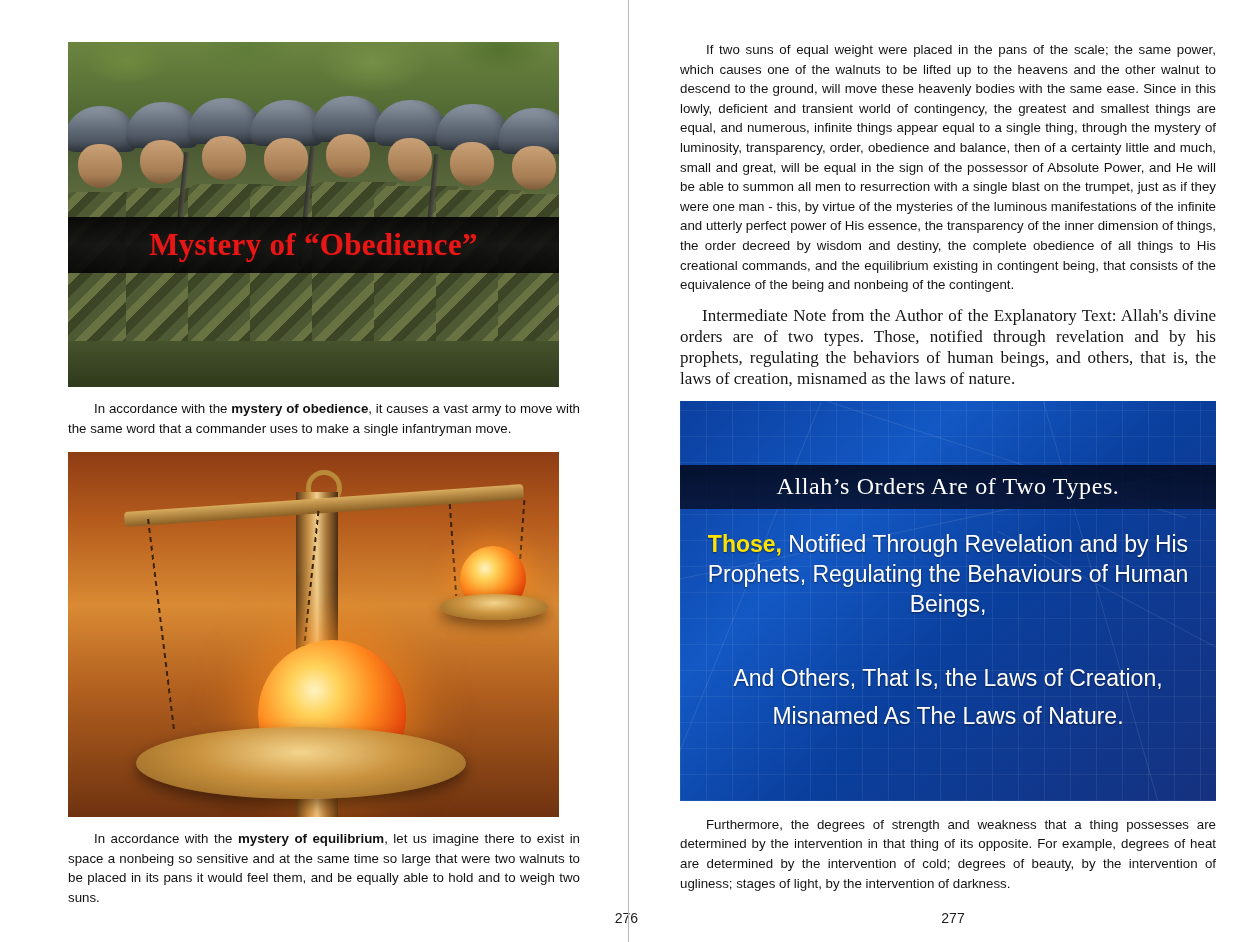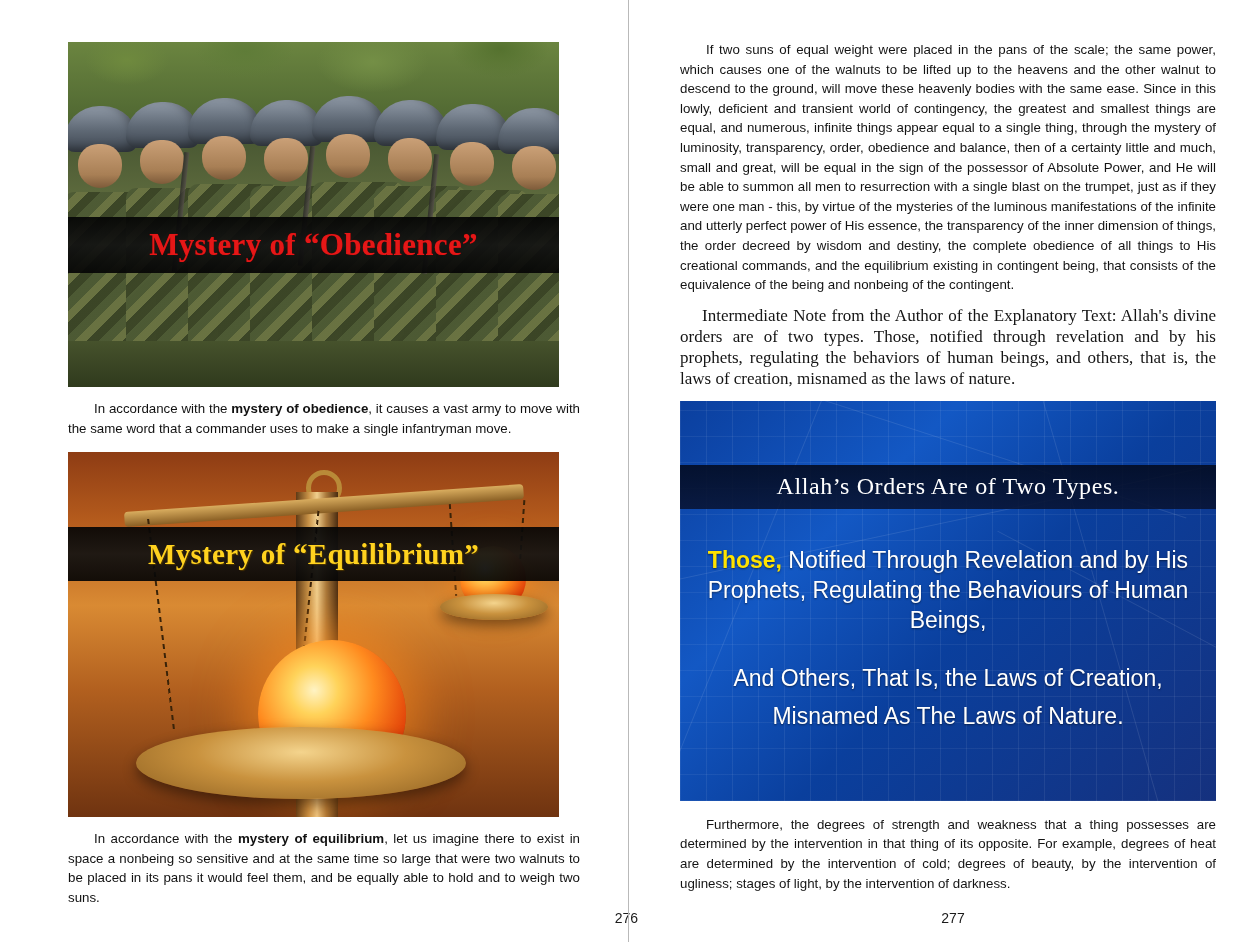--- a/index.html
+++ b/index.html
@@ -259,21 +259,20 @@
   }
   .fig-blue .body-block {
     position: absolute;
     left: 18px; right: 18px; top: 128px;
     text-align: center;
     color: #ffffff;
     font-family: "Liberation Sans", sans-serif;
     font-size: 23px;
     line-height: 30px;
     text-shadow: 0 1px 2px rgba(0,0,0,0.5);
-    margin-top: 16px;
   }
   .fig-blue .body-block .hl {
     color: #ffe300;
     font-weight: bold;
   }
   .fig-blue .blk2 {
     position: absolute;
     left: 18px; right: 18px; top: 258px;
     text-align: center;
     color: #ffffff;
@@ -342,23 +341,20 @@
       <div class="chain" style="left:92px;  top:66px;  height:212px; transform: rotate(-7deg);"></div>
       <div class="chain" style="left:238px; top:58px;  height:220px; transform: rotate(6deg);"></div>
       <div class="chain" style="left:384px; top:52px;  height:92px;  transform: rotate(-4deg);"></div>
       <div class="chain" style="left:452px; top:48px;  height:96px;  transform: rotate(4deg);"></div>
 
       <div class="sun sun-small"></div>
       <div class="pan pan-right"></div>
       <div class="sun sun-big"></div>
       <div class="pan pan-left"></div>
 
-      <div class="banner banner-equilibrium">
-        <span class="banner-text">Mystery of “Equilibrium”</span>
-      </div>
     </div>
 
     <p class="caption"><span>In accordance with the </span><b>mystery of equilibrium</b><span>, let us imagine there to exist in space a nonbeing so sensitive and at the same time so large that were two walnuts to be placed in its pans it would feel them, and be equally able to hold and to weigh two suns.</span></p>
 
     <div class="page-number">276</div>
   </div>
 
   <div class="gutter"></div>
 
   <div class="page page-right">

